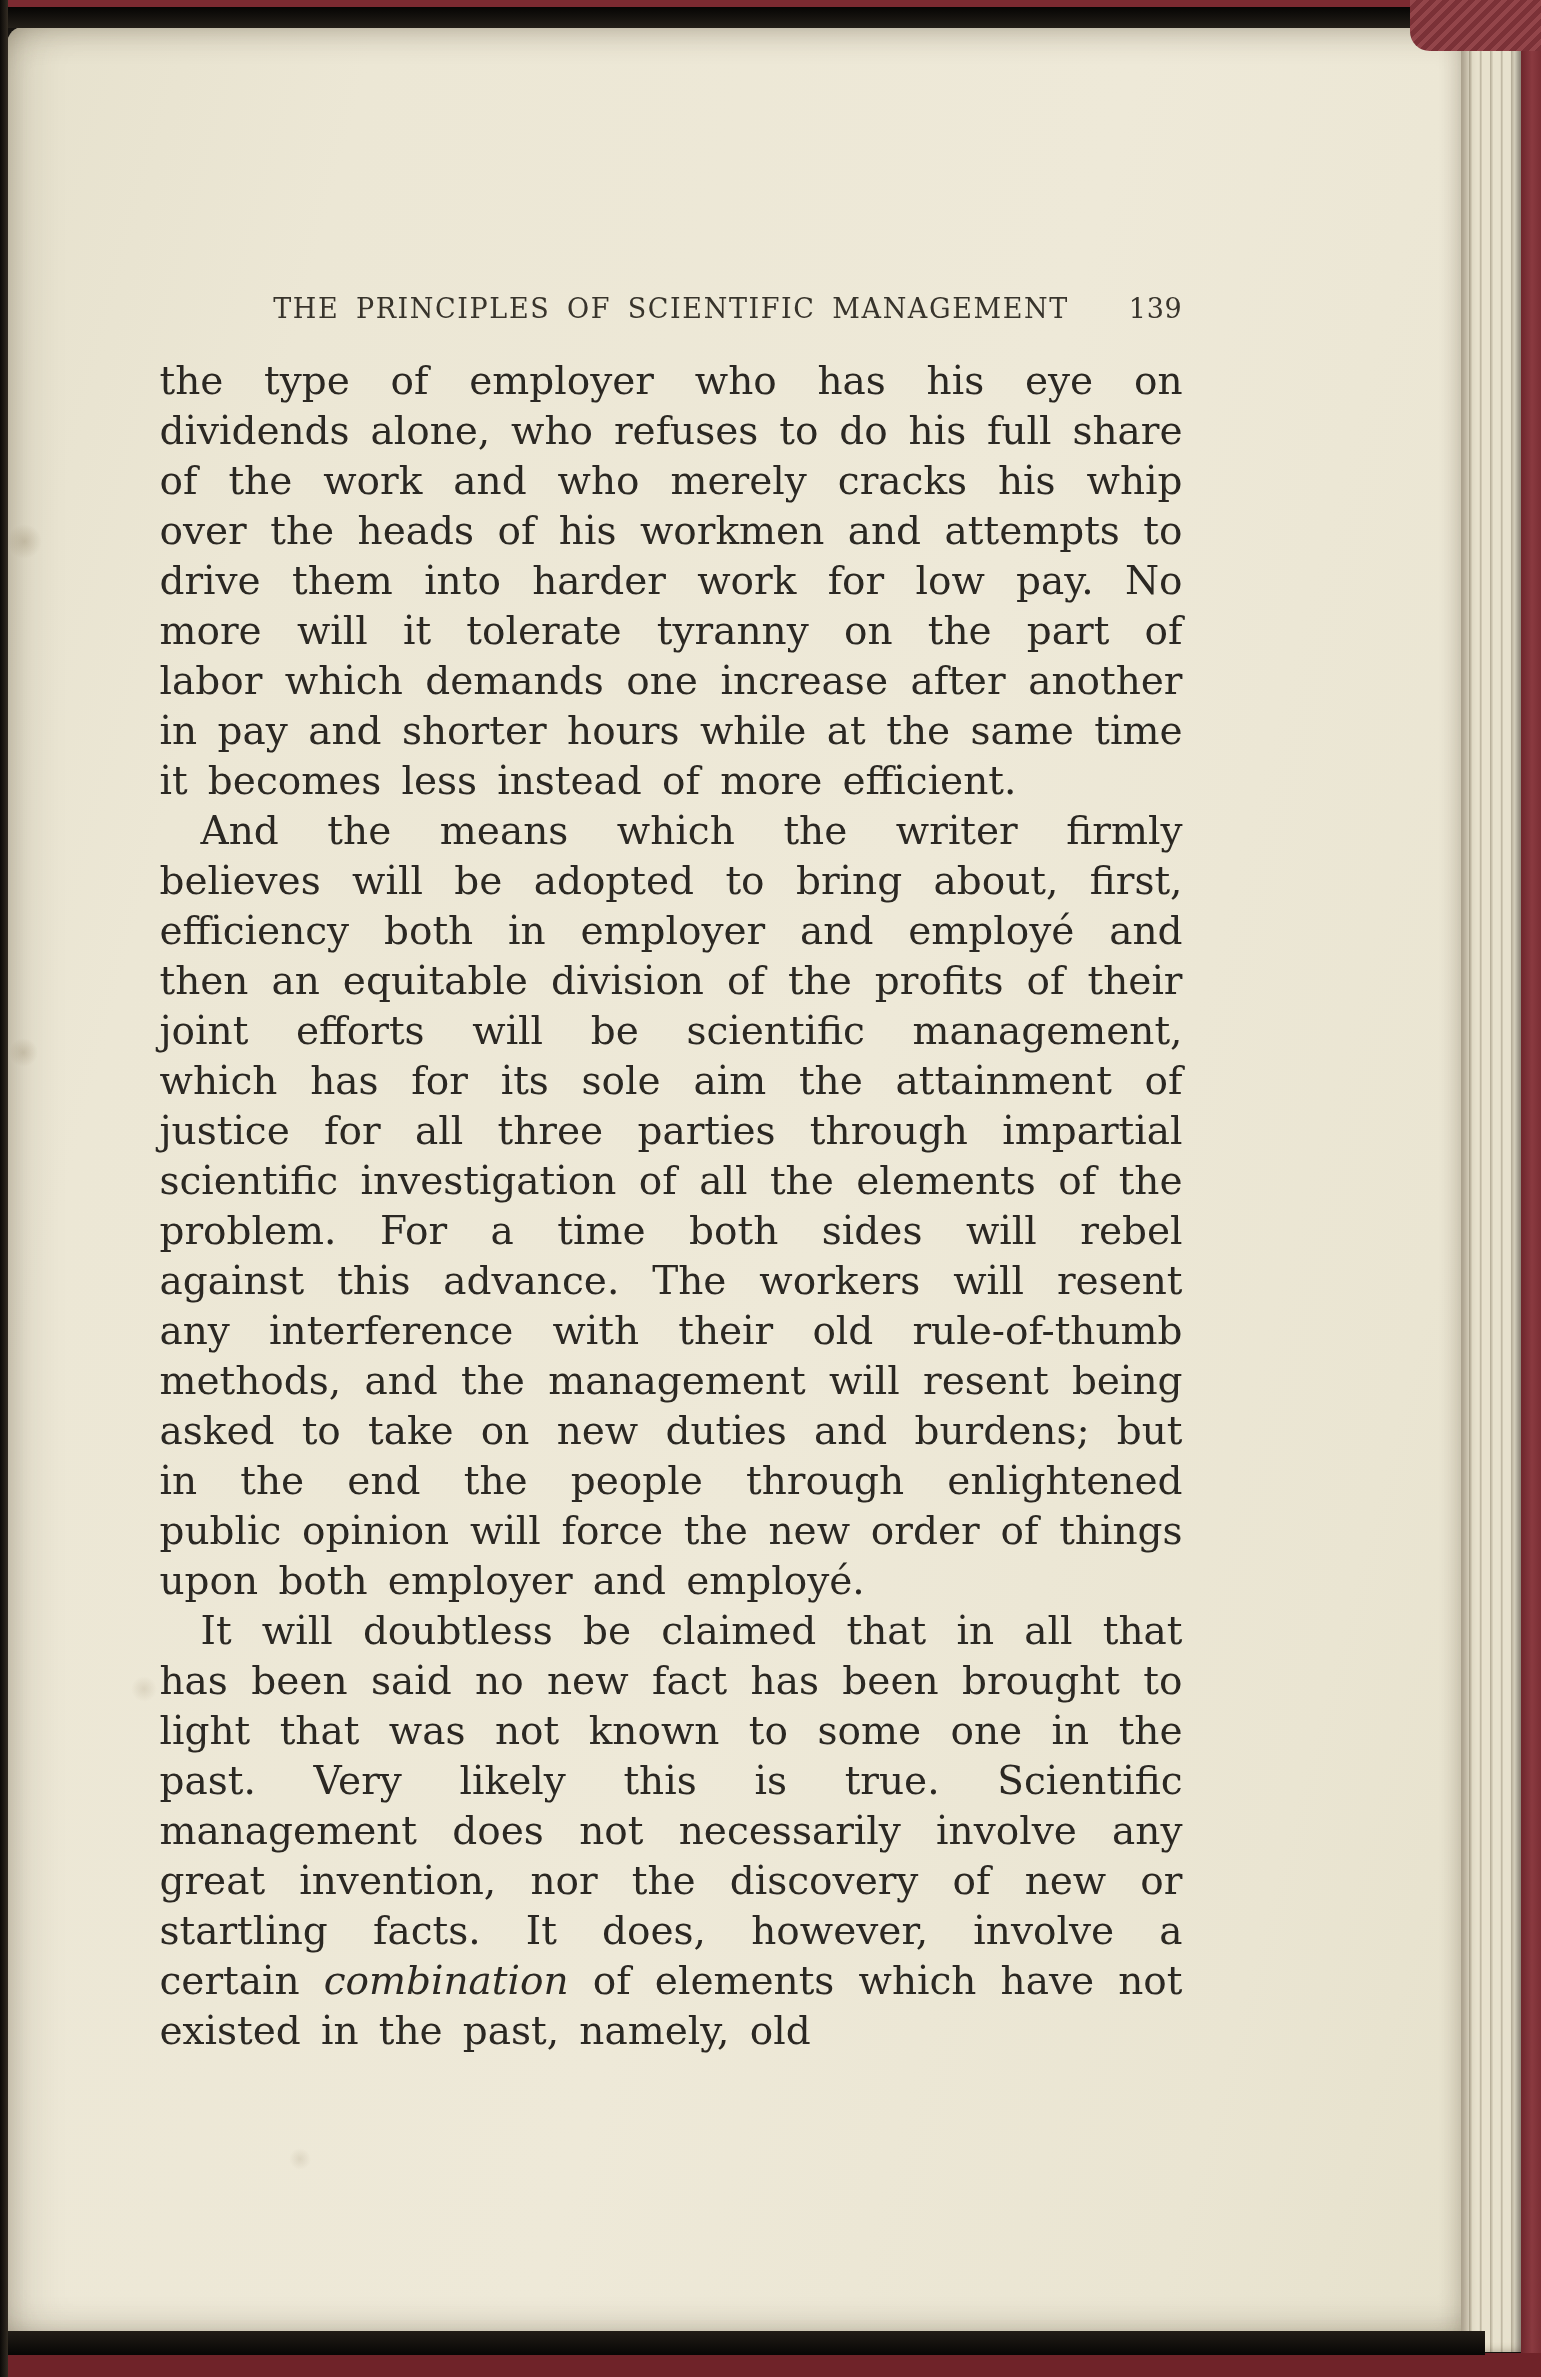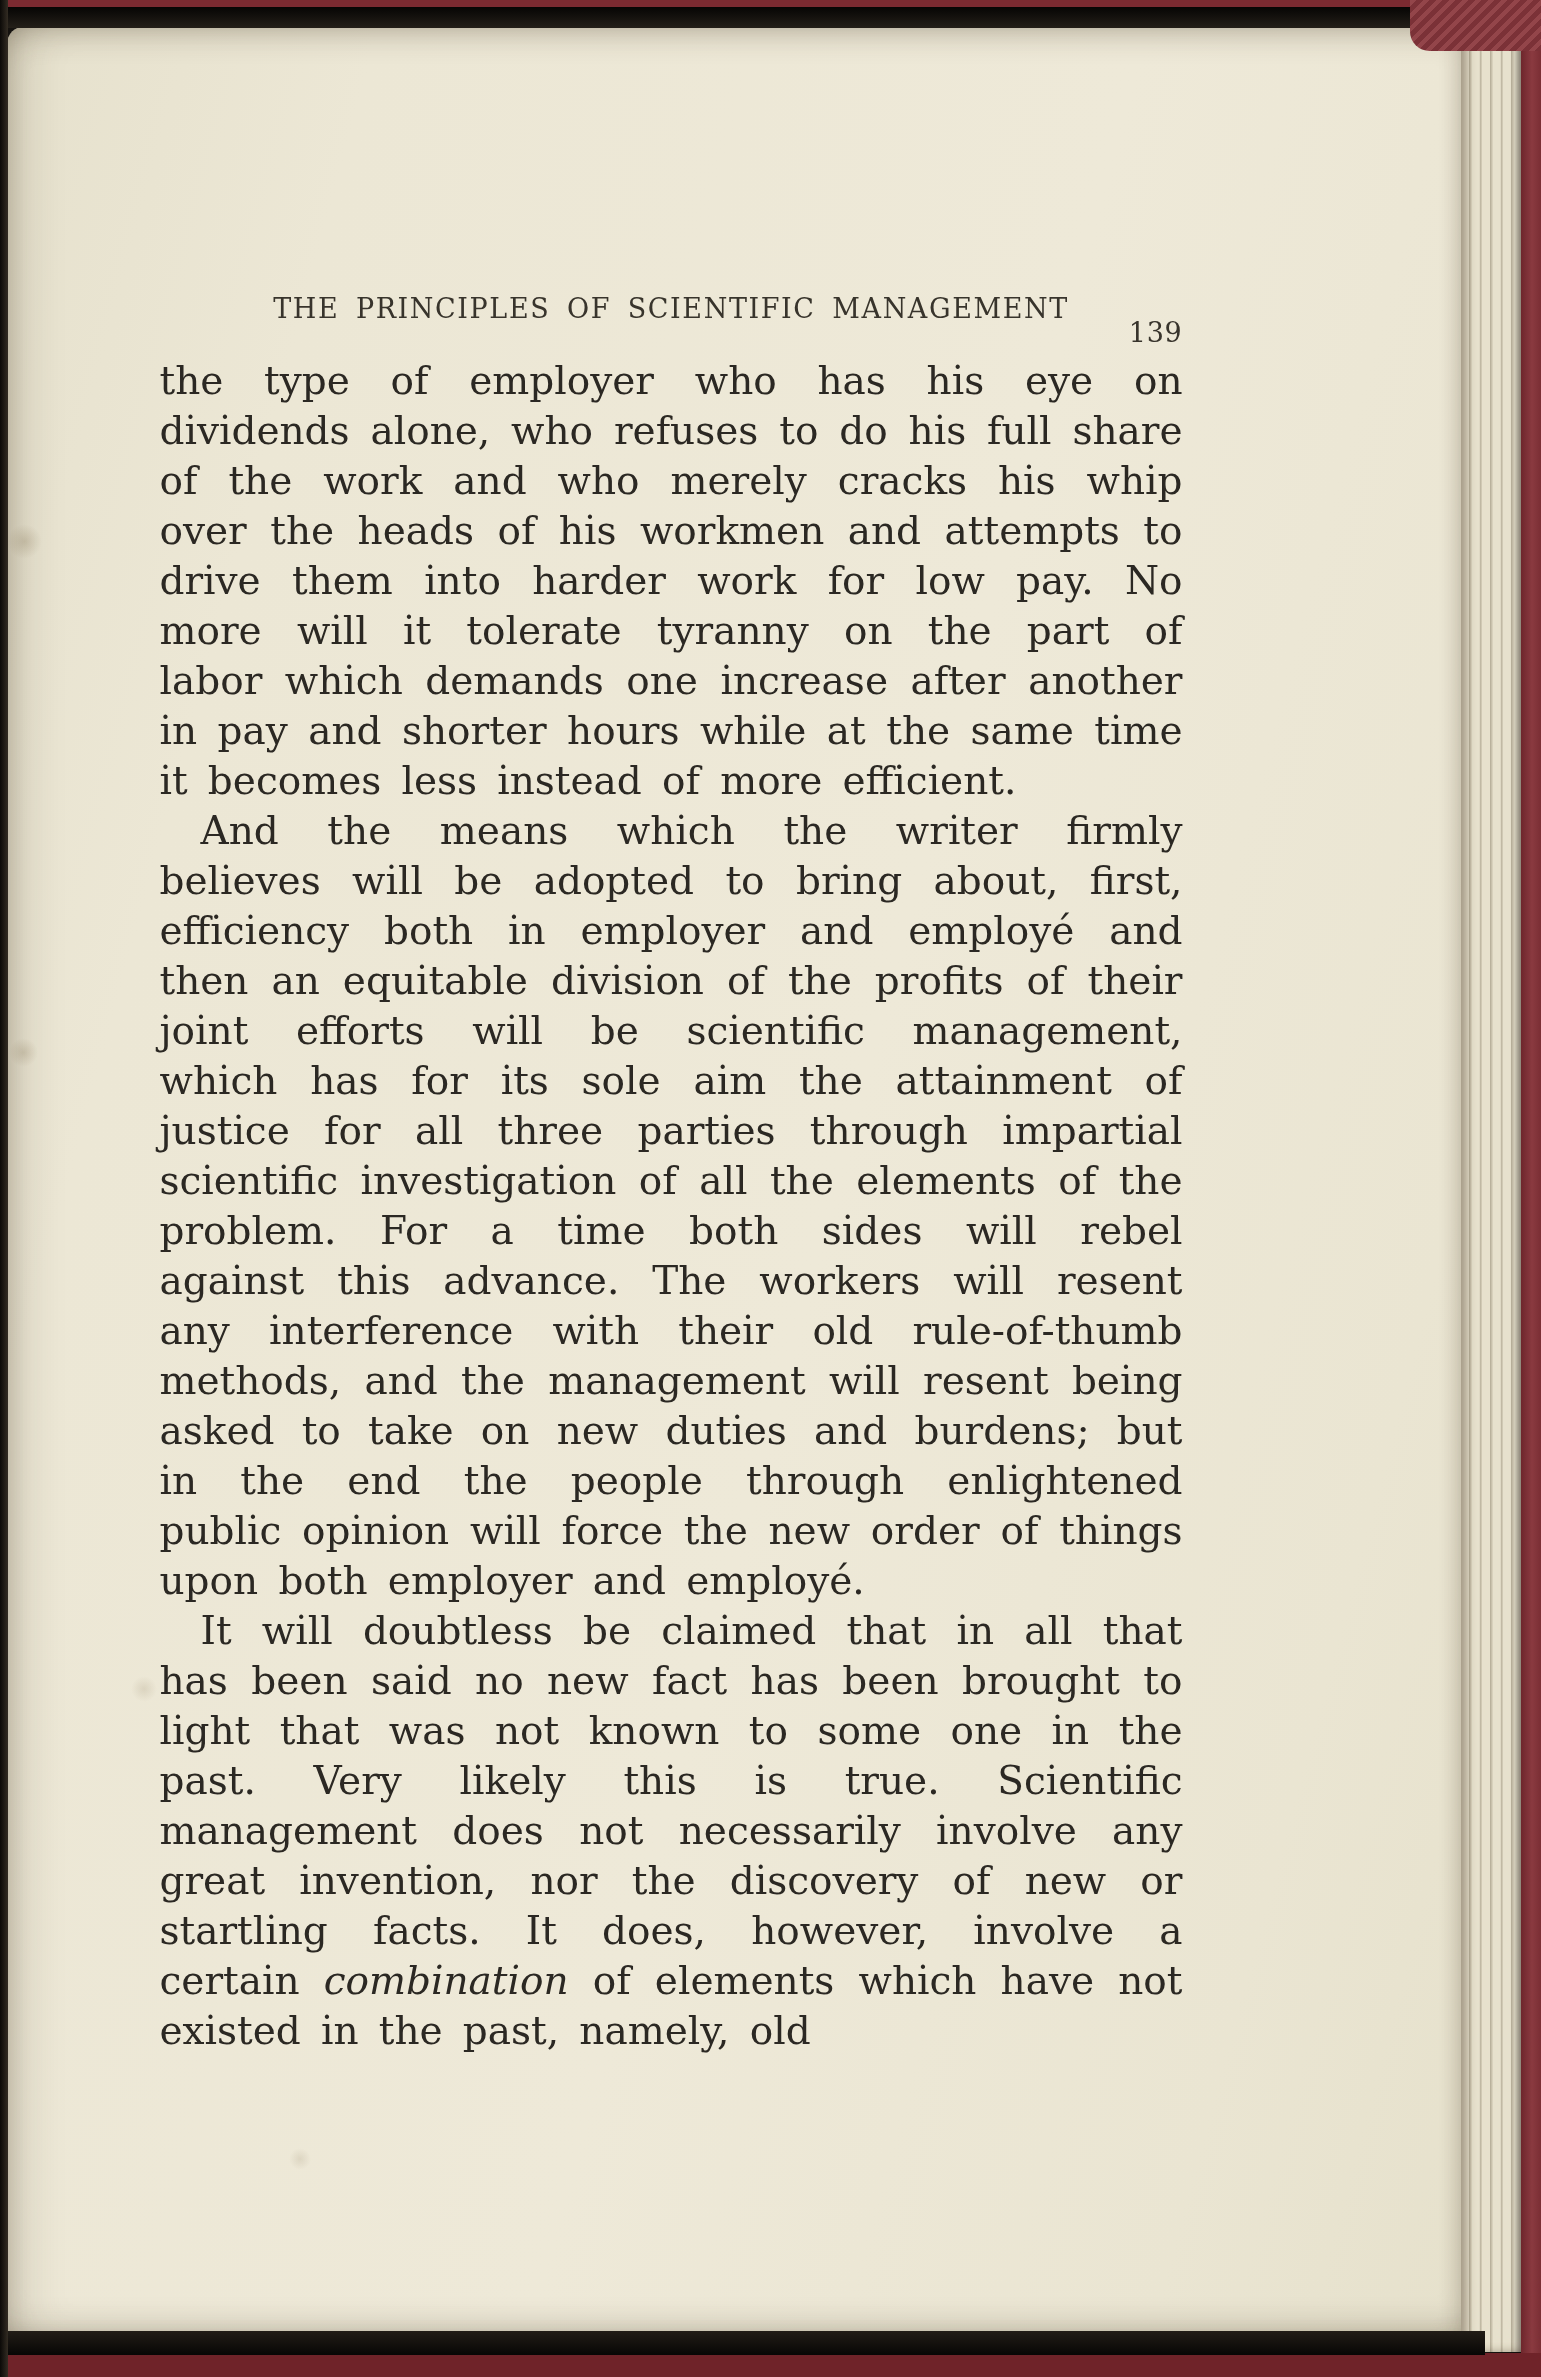--- a/index.html
+++ b/index.html
@@ -90,21 +90,20 @@
     word-spacing: 6.5px;
     color: #38342c;
     text-align: center;
     white-space: nowrap;
   }
   .rh-page {
     position: absolute;
     right: 0;
     top: 0;
     letter-spacing: 0.7px;
-    margin-top: 24px;
   }
   .body-text {
     margin-top: 25px;
     font-size: 39px;
     line-height: 50px;
     text-align: justify;
     word-spacing: 0.20em;
     hyphens: none;
   }
   .para { margin: 0; }

